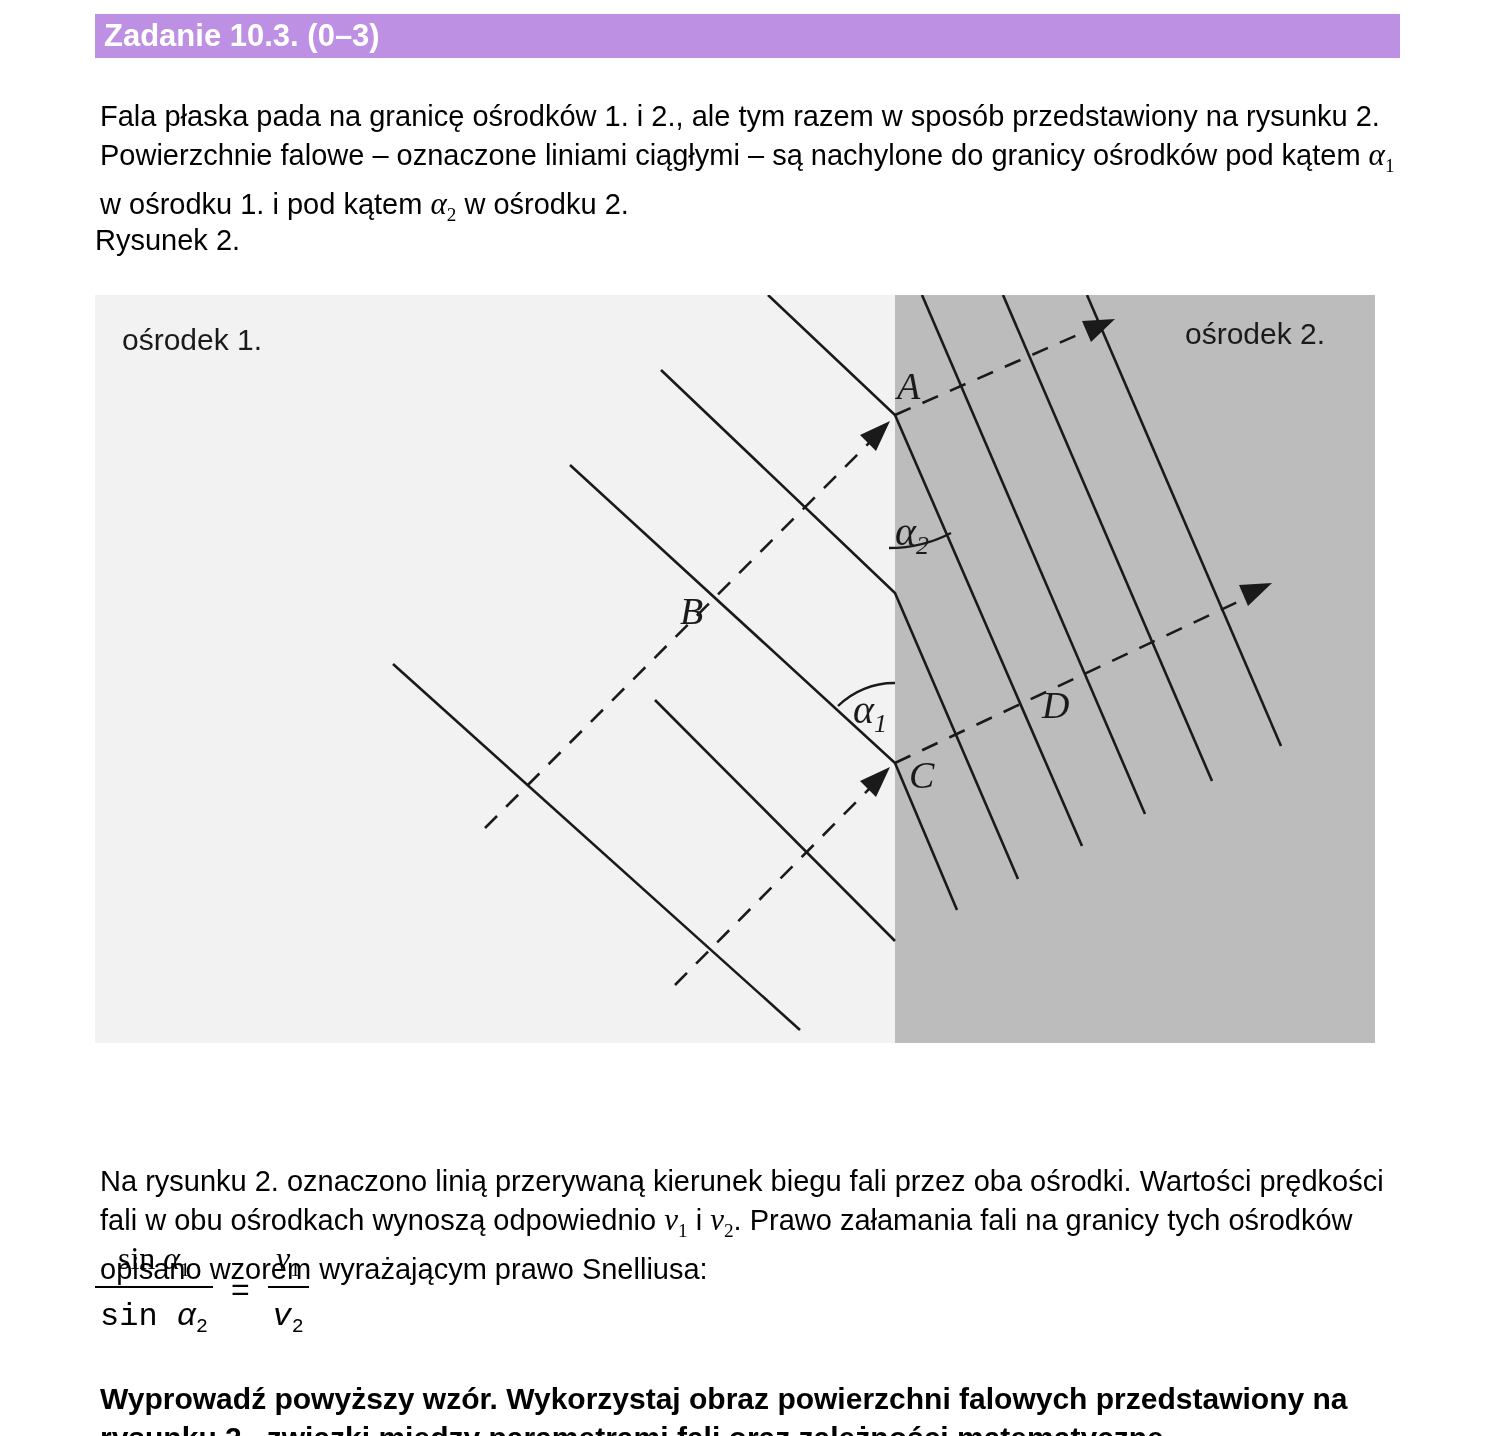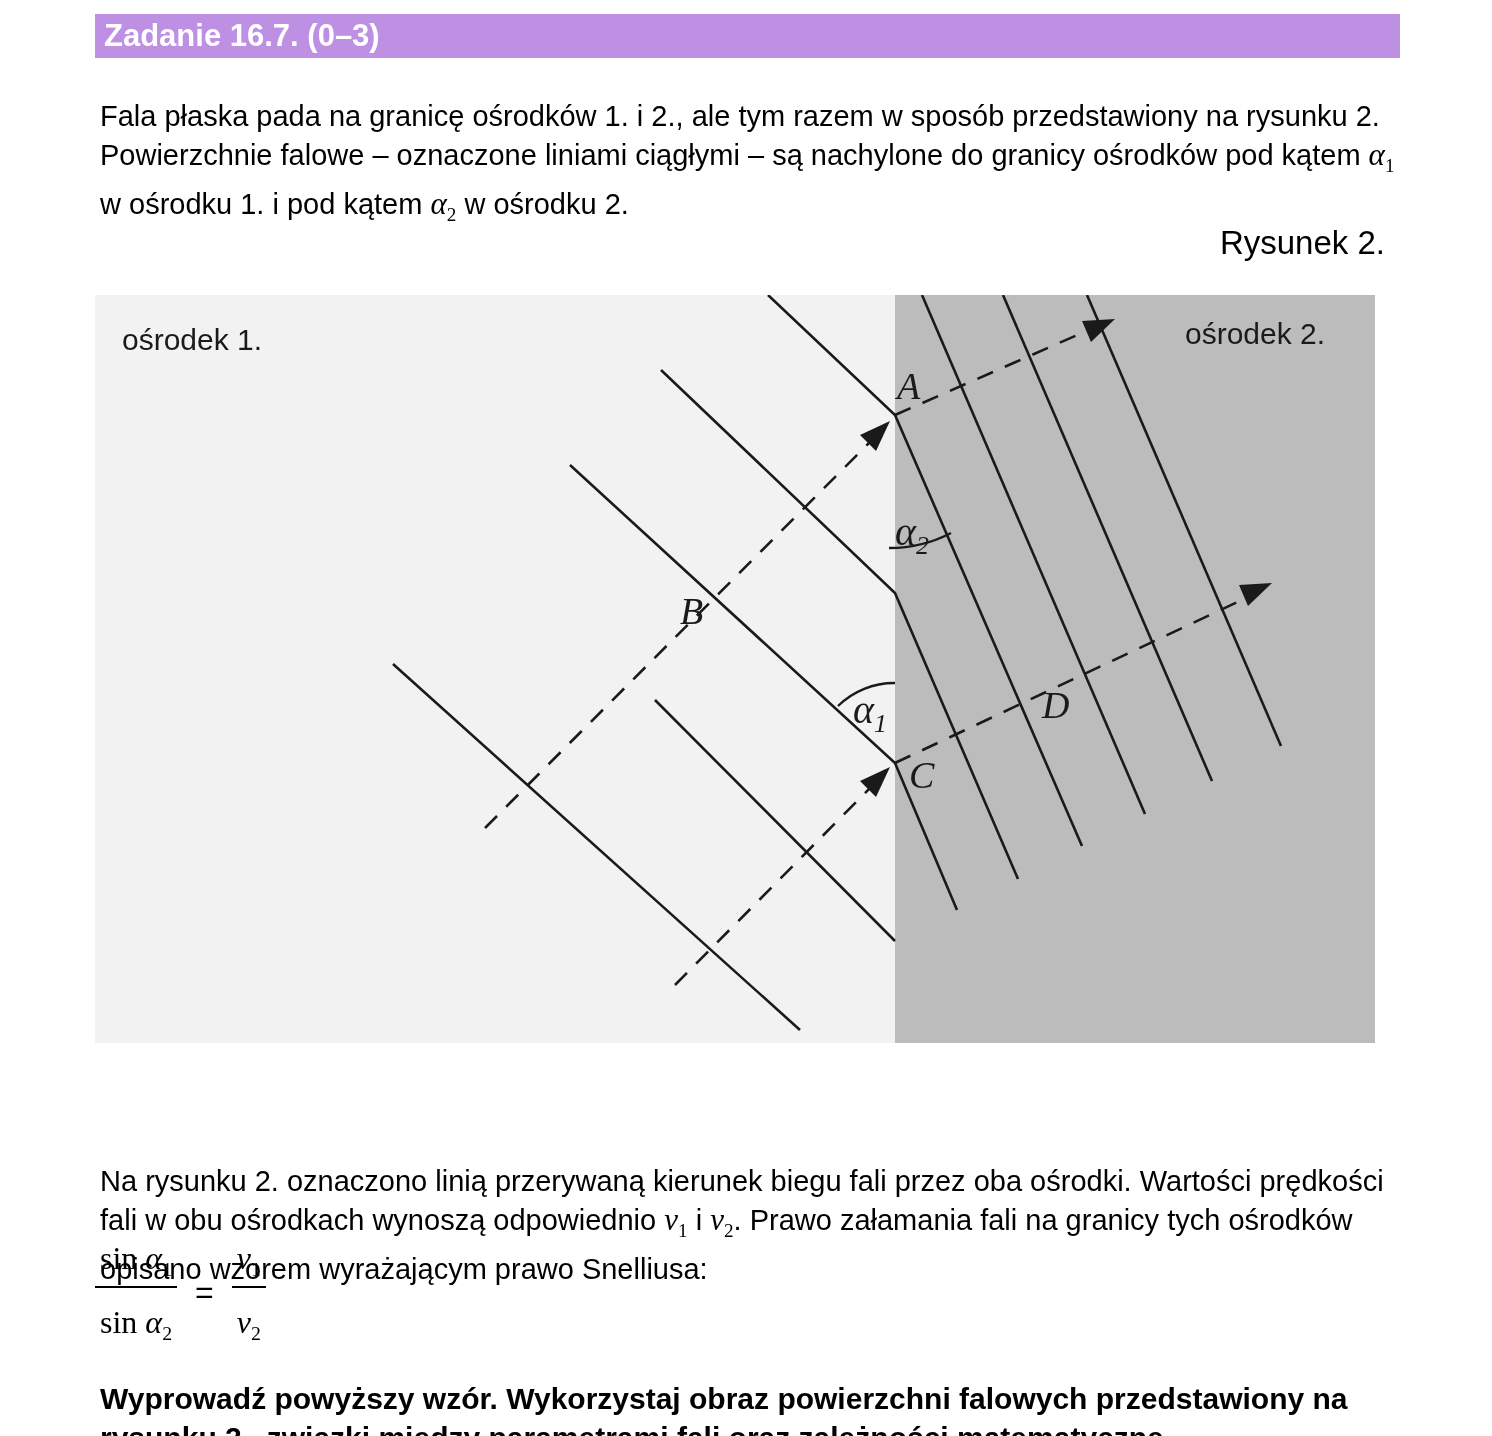--- a/index.html
+++ b/index.html
@@ -12,48 +12,48 @@
     line-height:44px;padding-left:9px;box-sizing:border-box;
     font-size:31px;font-weight:bold;
   }
   .para{
     position:absolute;left:100px;width:1322px;
     font-size:29px;line-height:38.5px;
   }
   .intro{top:68px;}
   .caption{
     position:absolute;left:95px;top:224px;width:1290px;
-    text-align:right;font-size:33px;
+    text-align:left;font-size:29px;
   }
   .mvar{font-family:"Liberation Serif",serif;font-style:italic;font-size:31px;}
   .mvar sub{font-style:normal;font-size:0.62em;}
   .figure-wrap{position:absolute;left:95px;top:295px;width:1280px;height:748px;}
   .figure-wrap svg{display:block;}
   .medium-label{font-family:"Liberation Sans",sans-serif;font-size:30px;font-style:normal;}
   .figlabel{font-family:"Liberation Serif",serif;font-style:italic;font-size:38px;}
   .figalpha{font-family:"Liberation Serif",serif;font-style:italic;font-size:40px;}
   .svgsub{font-size:26px;}
   .para2{top:1133px;}
   .formula{
     position:absolute;left:95px;top:1240px;width:1290px;
     display:flex;align-items:center;
     font-family:"Liberation Serif",serif;font-size:32px;
   }
   .frac{display:inline-flex;flex-direction:column;align-items:center;}
   .frac .num{padding:0 5px 5px;}
-  .frac .den{border-top:2.5px solid #000;padding:16px 5px 0;}
+  .frac .den{border-top:2.5px solid #000;padding:10px 5px 0;font-family:Liberation Mono, monospace;}
   .fvar{font-style:italic;}
   .formula sub{font-size:0.62em;font-style:normal;}
   .eq{margin:0 18px;font-family:"Liberation Sans",sans-serif;}
   .task-bold{top:1350px;font-weight:bold;font-size:30px;width:1340px;}
 </style>
 </head>
 <body>
 
-<div class="task-header" style="background: rgb(189, 144, 227); color: rgb(255, 255, 255);">Zadanie 16.7. (0–3)</div>
+<div class="task-header" style="background: rgb(189, 144, 227); color: rgb(255, 255, 255);">Zadanie 10.3. (0–3)</div>
 
 <p class="para intro"><span>Fala płaska pada na granicę ośrodków 1. i 2., ale tym razem w sposób przedstawiony na rysunku 2. Powierzchnie falowe – oznaczone liniami ciągłymi – są nachylone do granicy ośrodków pod kątem </span><span class="mvar"><span>α</span><sub>1</sub></span><span> w ośrodku 1. i pod kątem </span><span class="mvar"><span>α</span><sub>2</sub></span><span> w ośrodku 2.</span></p>
 
 <div class="caption">Rysunek 2.</div>
 
 <div class="figure-wrap">
   <svg width="1280" height="748" viewBox="0 0 1280 748" xmlns="http://www.w3.org/2000/svg">
 
     <rect x="0" y="0" width="800" height="748" fill="#f2f2f2"></rect>
     <rect x="800" y="0" width="480" height="748" fill="#bcbcbc"></rect>

